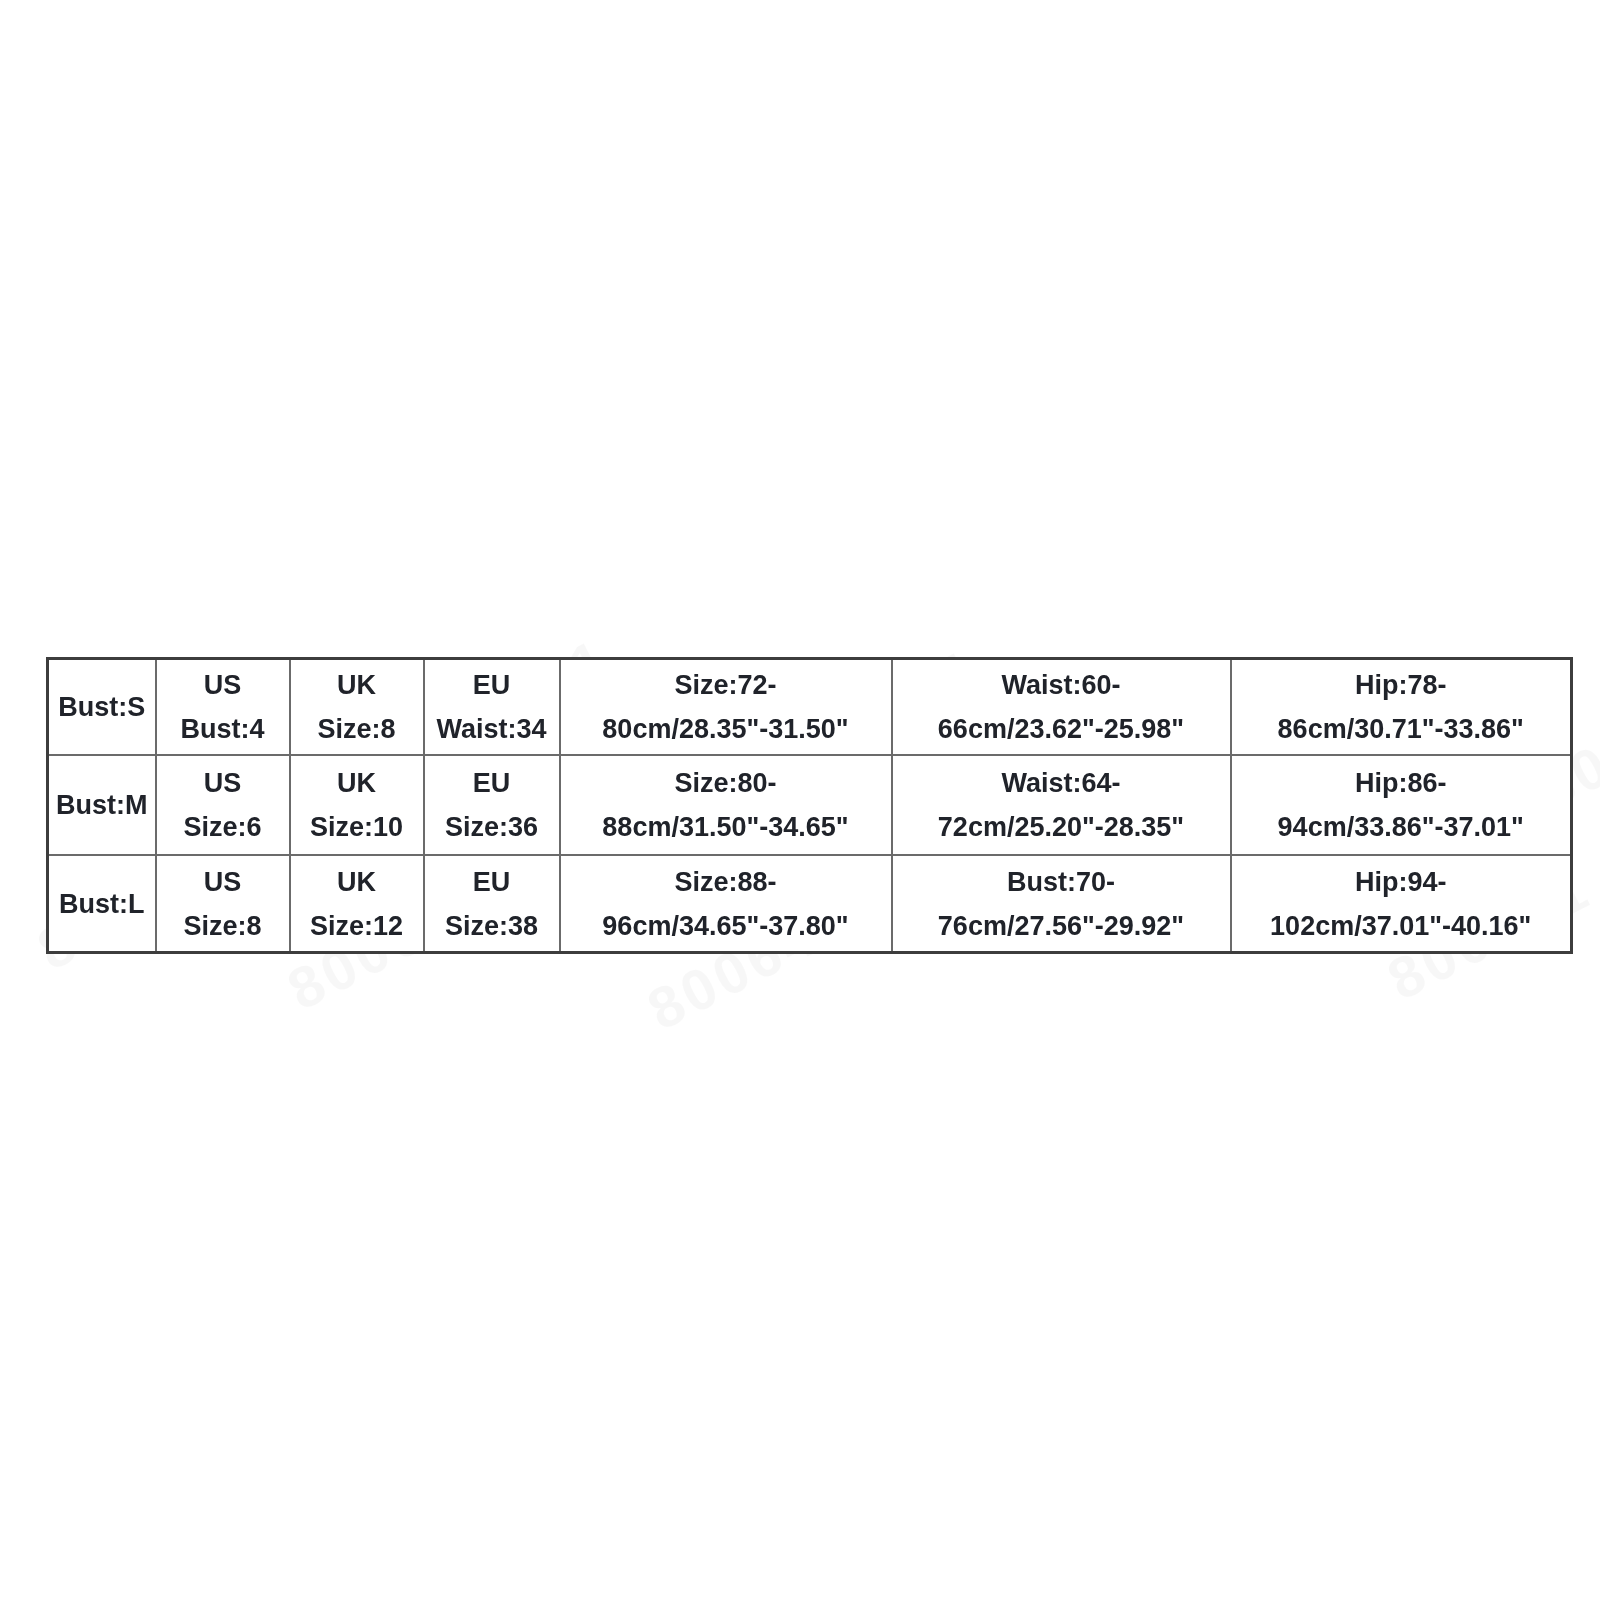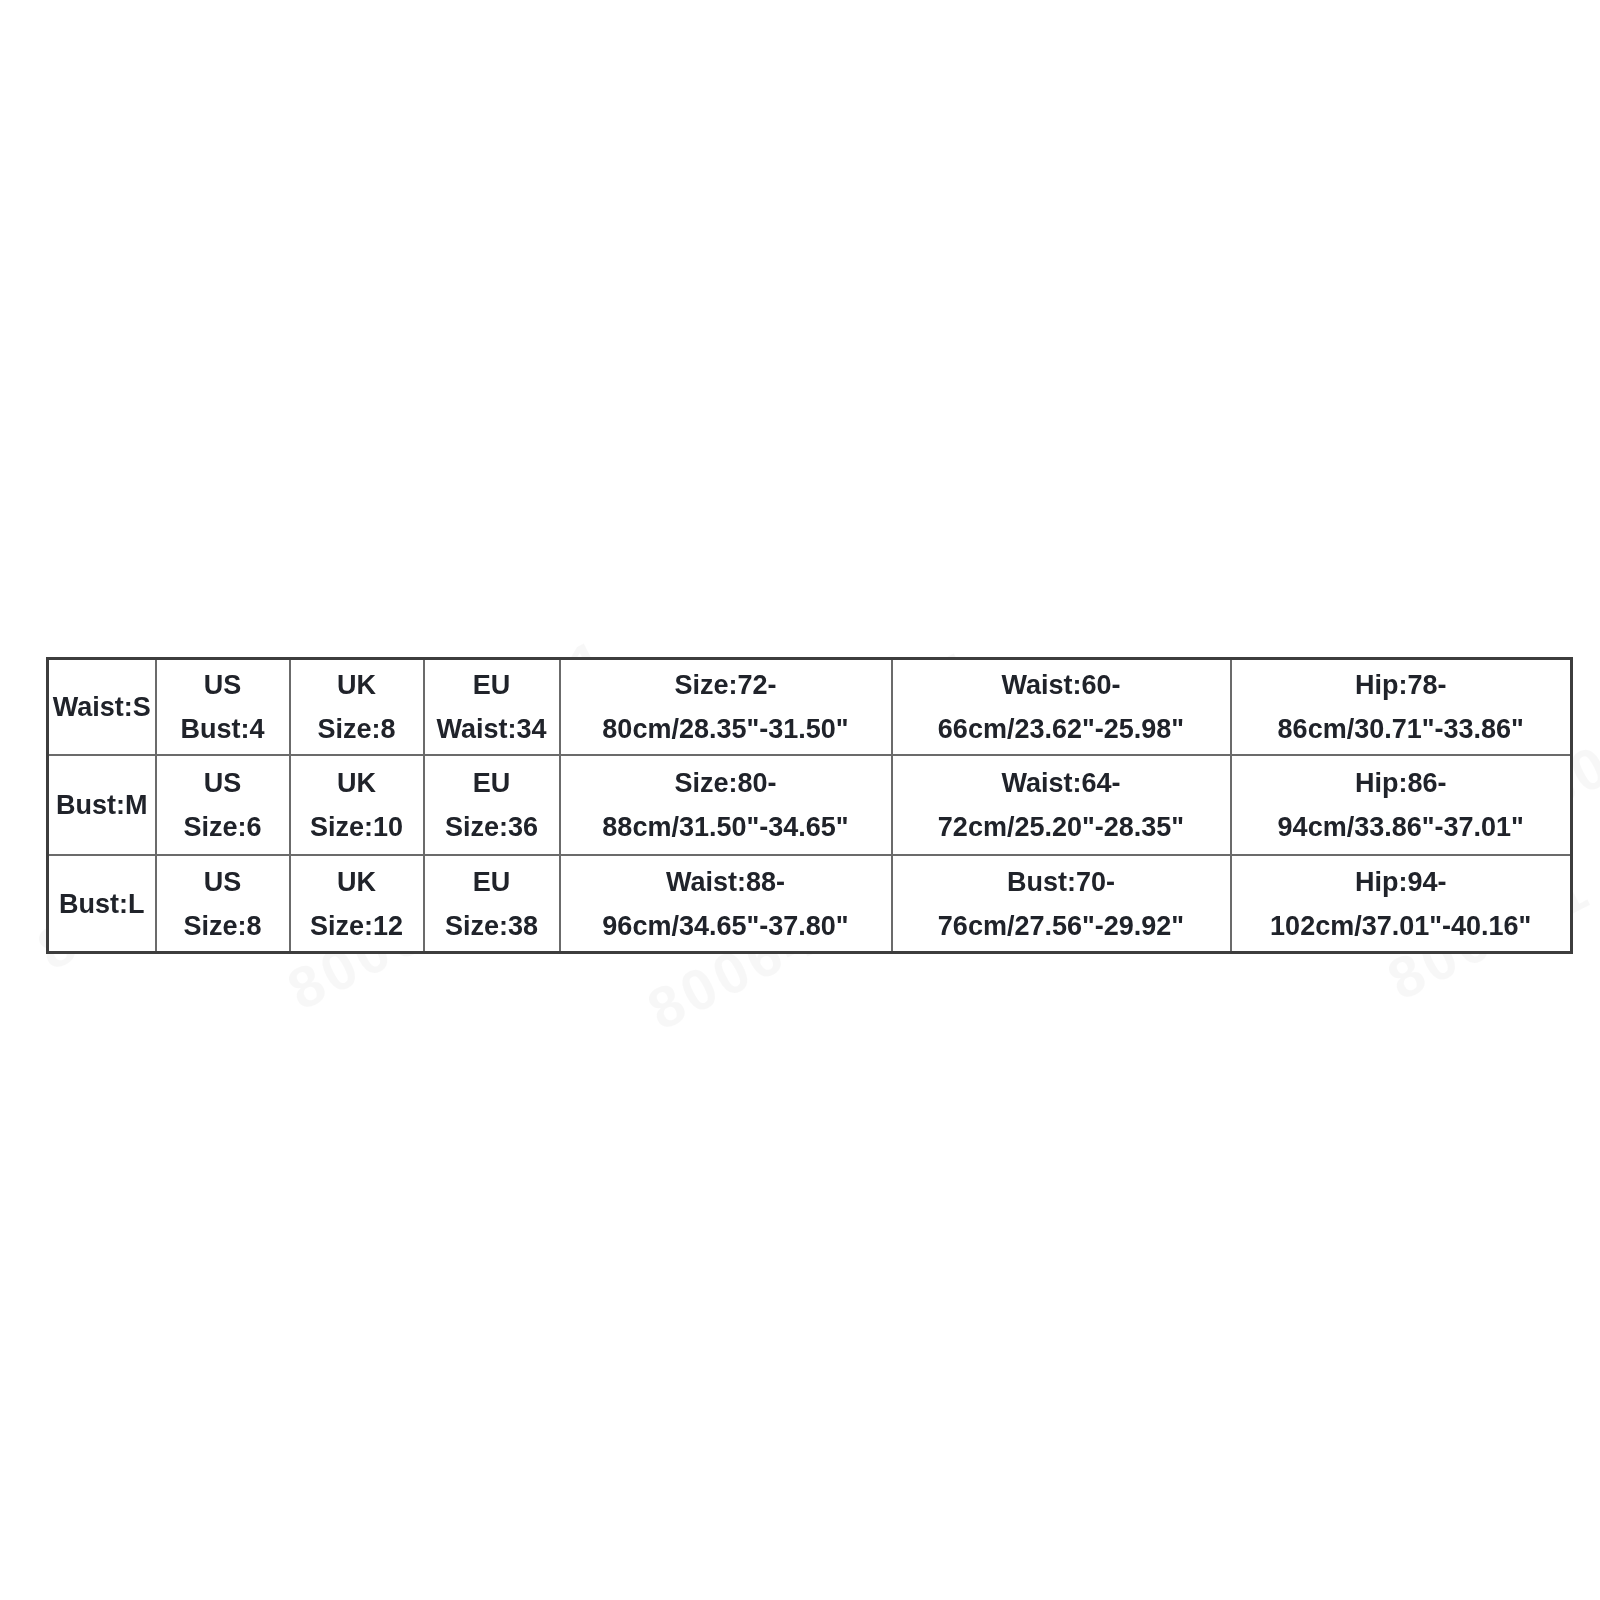--- a/index.html
+++ b/index.html
@@ -80,21 +80,21 @@
       <col style="width:134px">
       <col style="width:134px">
       <col style="width:136px">
       <col style="width:332px">
       <col style="width:339px">
       <col style="width:341px">
     </colgroup>
     <tbody>
       <tr class="r1">
         <td>
-            <div class="cell-line">Waist:S</div>
+            <div class="cell-line">Bust:S</div>
           </td>
         <td>
           <div class="cell-line">US</div>
           <div class="cell-line">Bust:4</div>
         </td>
         <td>
           <div class="cell-line">UK</div>
           <div class="cell-line">Size:8</div>
         </td>
         <td>
@@ -153,21 +153,21 @@
         </td>
         <td>
           <div class="cell-line">UK</div>
           <div class="cell-line">Size:12</div>
         </td>
         <td>
           <div class="cell-line">EU</div>
           <div class="cell-line">Size:38</div>
         </td>
         <td>
-          <div class="cell-line">Waist:88-</div>
+          <div class="cell-line">Size:88-</div>
           <div class="cell-line">96cm/34.65"-37.80"</div>
         </td>
         <td>
           <div class="cell-line">Bust:70-</div>
           <div class="cell-line">76cm/27.56"-29.92"</div>
         </td>
         <td>
           <div class="cell-line">Hip:94-</div>
           <div class="cell-line">102cm/37.01"-40.16"</div>
         </td>

